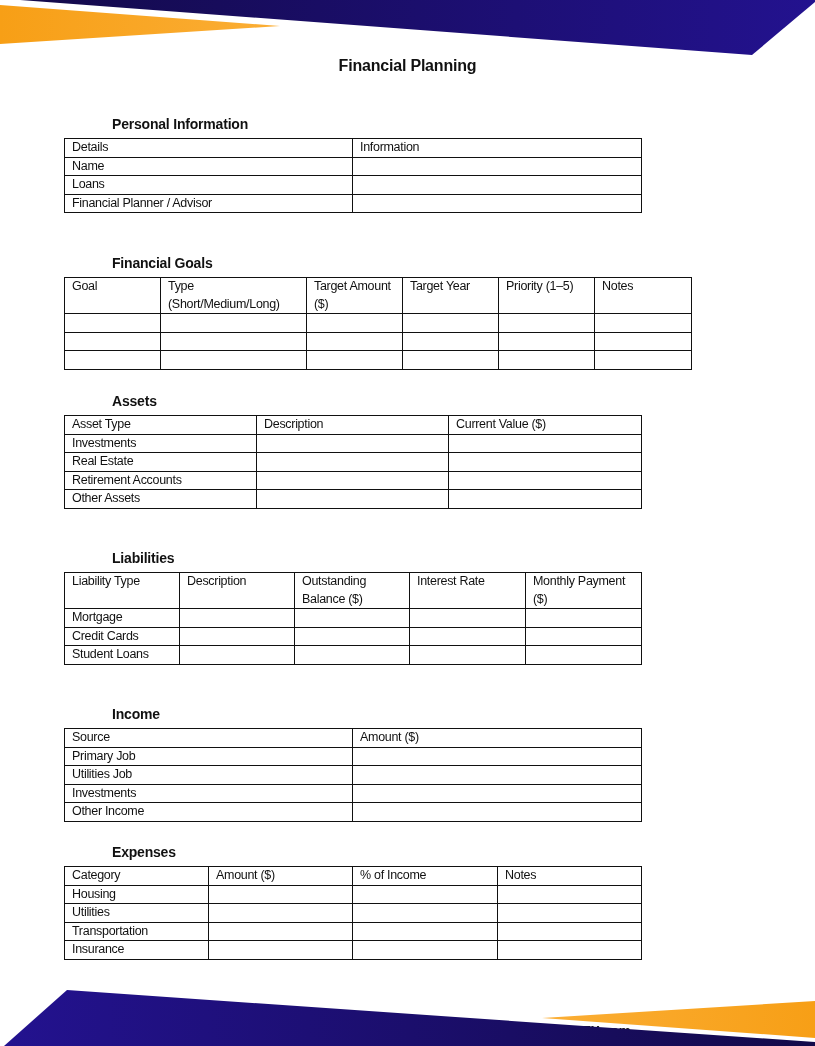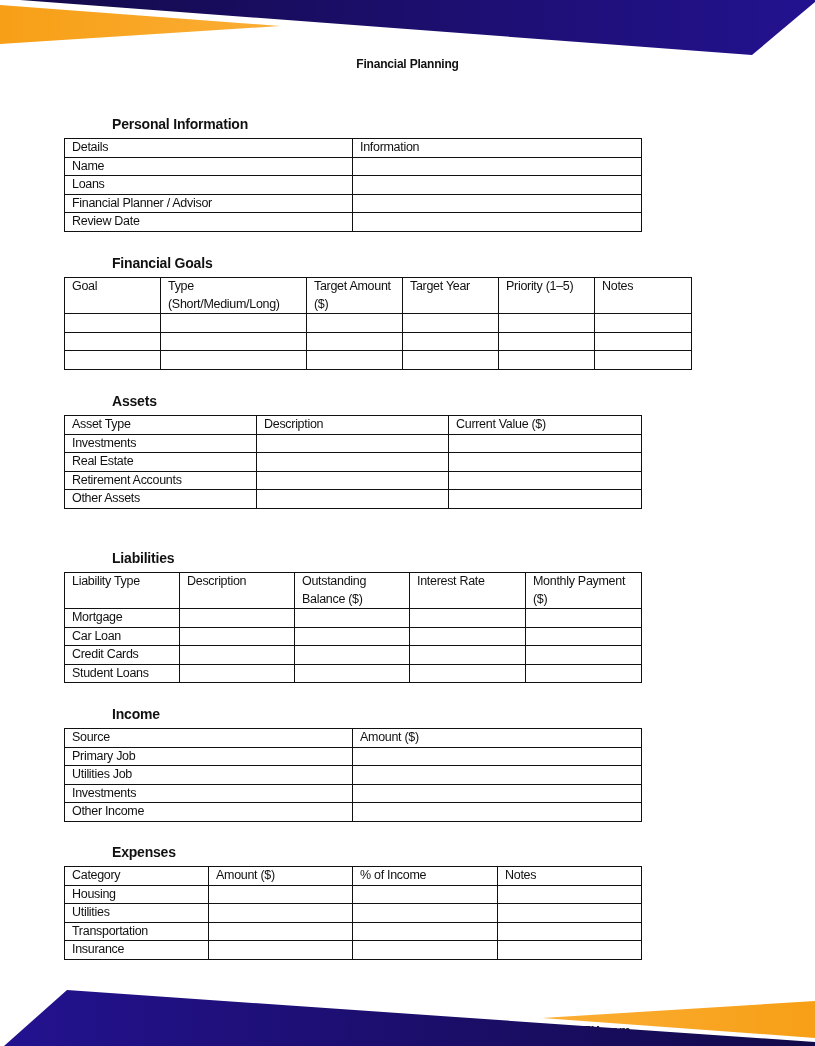--- a/index.html
+++ b/index.html
@@ -7,21 +7,21 @@
     width: 815px; height: 1046px; position: relative; overflow: hidden;
     font-family: "Liberation Sans", "DejaVu Sans", sans-serif;
     color: #111;
   }
   .deco { position: absolute; left: 0; width: 815px; }
   .deco-top { top: 0; height: 60px; }
   .deco-bottom { top: 985px; height: 61px; }
 
   .doc-title {
     position: absolute; top: 57px; left: 0; width: 815px; text-align: center;
-    font-weight: bold; font-size: 12px; letter-spacing: -0.2px;
+    font-weight: bold; font-size: 16px; letter-spacing: -0.2px;
   }
   .section-title {
     position: absolute; left: 72px;
     font-weight: bold; font-size: 14px; letter-spacing: -0.2px; margin-left: 40px;
   }
   table.grid {
     position: absolute; left: 64px;
     border-collapse: collapse; table-layout: fixed;
     font-size: 12.5px; letter-spacing: -0.3px;
   }
@@ -70,24 +70,20 @@
   <tr>
     <td>Name</td>
     <td></td>
   </tr>
   <tr>
     <td>Loans</td>
     <td></td>
   </tr>
   <tr>
     <td>Financial Planner / Advisor</td>
-    <td></td>
-  </tr>
-  <tr>
-    <td>Review Date</td>
     <td></td>
   </tr>
 </tbody>
   </table>
 
 <div class="section-title" style="top:255px">Financial  Goals</div>
 <table class="grid" style="top:277px; width:627px">
   <colgroup>
     <col style="width:96px">
       <col style="width:146px">
@@ -186,27 +182,20 @@
     <th class="two-line">Monthly Payment ($)</th>
   </tr>
   <tr>
     <td>Mortgage</td>
     <td></td>
     <td></td>
     <td></td>
     <td></td>
   </tr>
   <tr>
-    <td>Car Loan</td>
-    <td></td>
-    <td></td>
-    <td></td>
-    <td></td>
-  </tr>
-  <tr>
     <td>Credit Cards</td>
     <td></td>
     <td></td>
     <td></td>
     <td></td>
   </tr>
   <tr>
     <td>Student Loans</td>
     <td></td>
     <td></td>

